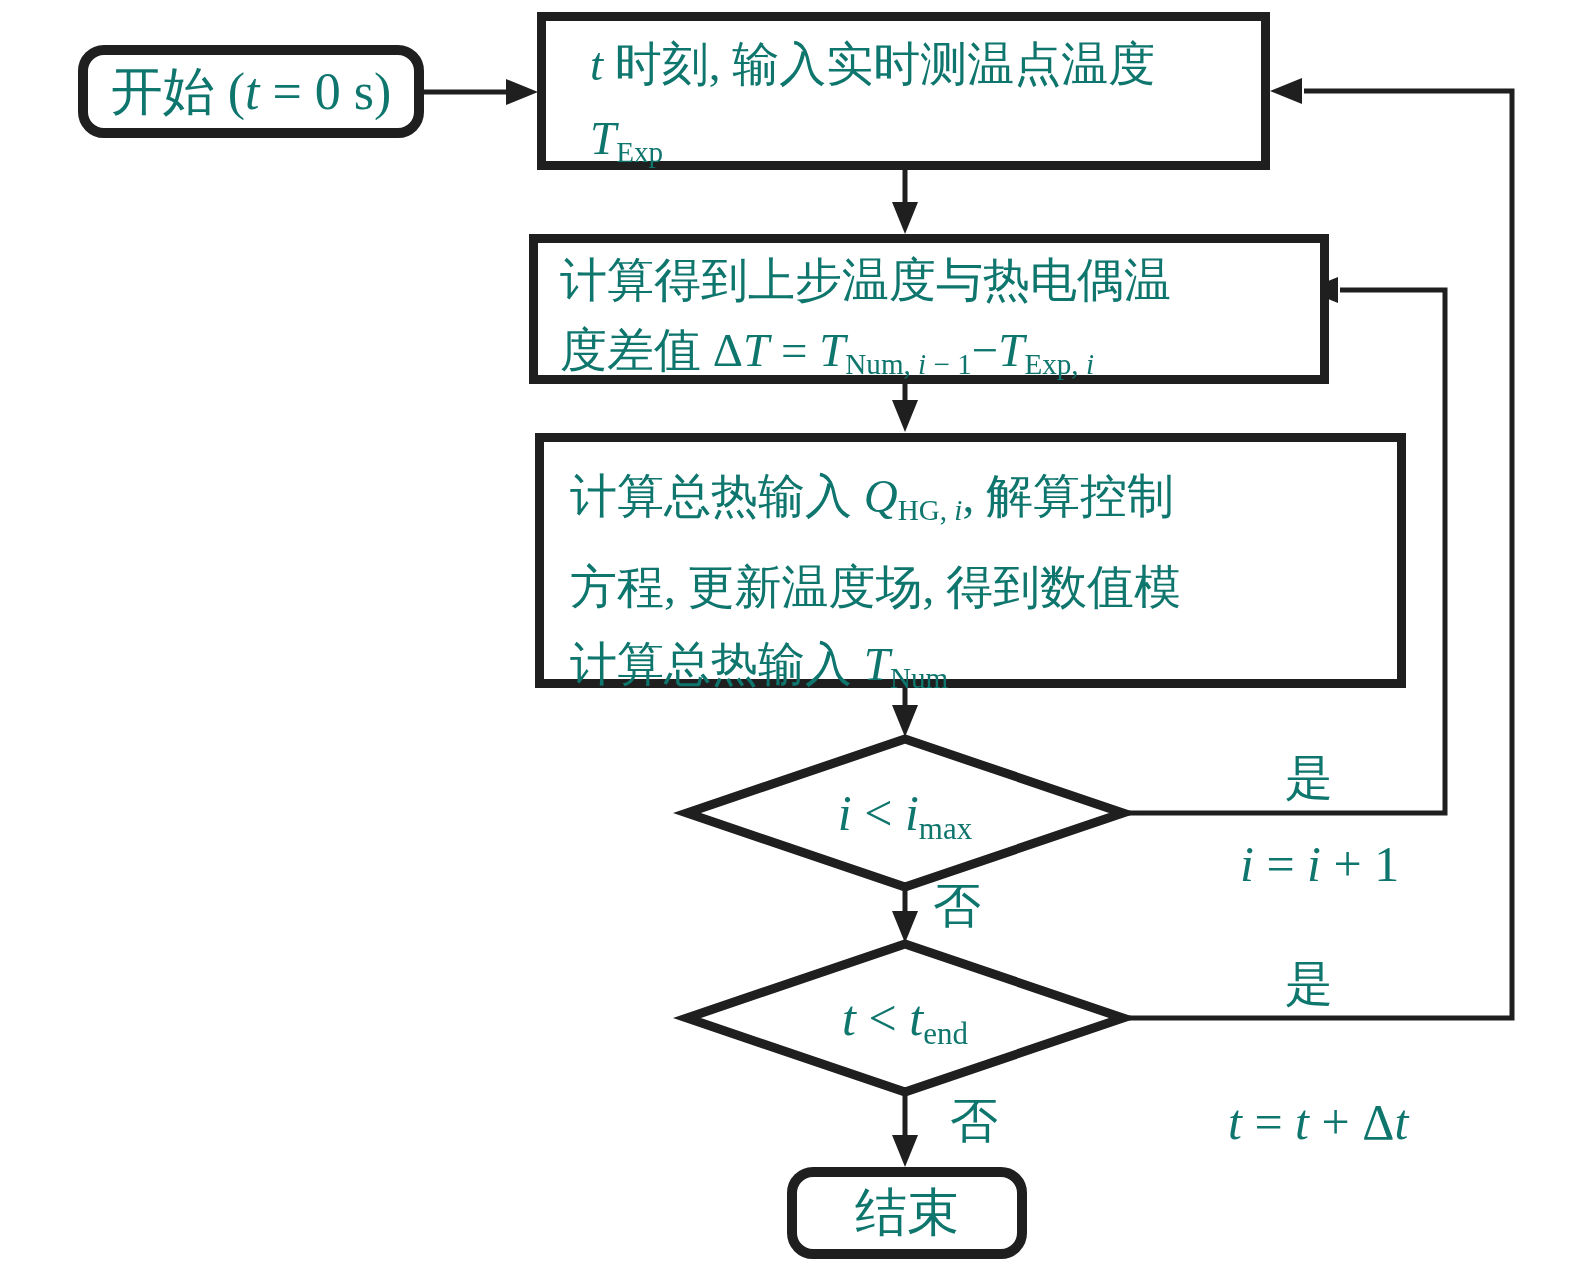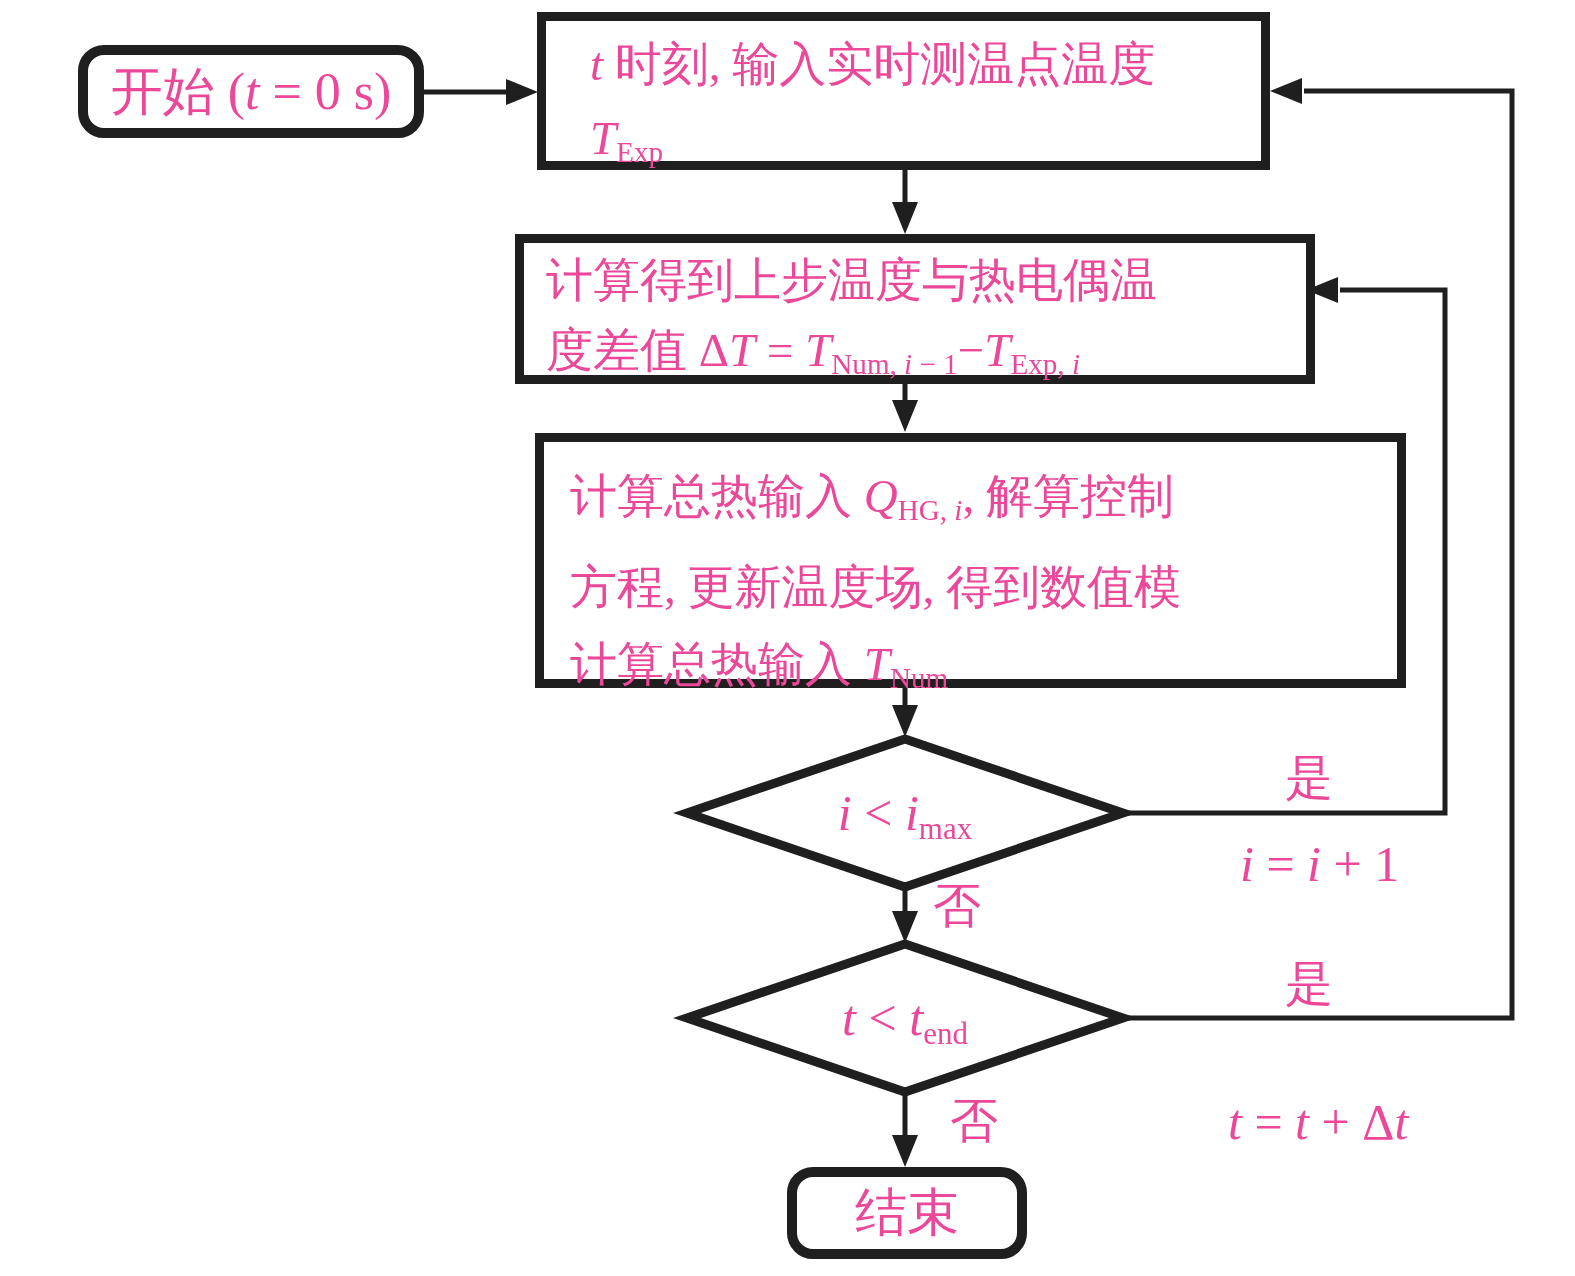--- a/index.html
+++ b/index.html
@@ -1,18 +1,18 @@
 <!DOCTYPE html>
 <html><head>
 <meta charset="utf-8">
 <style>
   html,body{margin:0;padding:0;background:#ffffff;}
   #canvas{
     position:relative;width:1575px;height:1276px;background:#ffffff;
-    font-family:"Liberation Serif","DejaVu Serif",serif;color:#ec4899;
+    font-family:"Liberation Serif","DejaVu Serif",serif;color:#0f766e;
     overflow:hidden;
   }
   #wires{position:absolute;left:0;top:0;width:1575px;height:1276px;}
   .box{
     position:absolute;box-sizing:border-box;background:#ffffff;
     border:9px solid #1f1f1f;font-size:47px;
   }
   .terminal{
     border-width:10px;border-radius:26px;
     display:flex;align-items:center;justify-content:center;
@@ -64,21 +64,21 @@
 
   <div class="box terminal" style="left:78px;top:45px;width:346px;height:93px;">
     <span><span class="cn">开始 (</span><span class="it">t</span><span class="cn"> = 0 s)</span></span>
   </div>
 
   <div class="box proc" style="left:537px;top:12px;width:733px;height:158px;padding:6px 9px 0 44px;">
     <div><span class="it">t</span><span> 时刻, 输入实时测温点温度</span></div>
     <div><span class="it">T</span><span class="sb">Exp</span></div>
   </div>
 
-  <div class="box proc" style="left:515px;top:234px;width:800px;height:150px;padding:2px 0 0 22px;line-height:70px;">
+  <div class="box proc" style="left:529px;top:234px;width:800px;height:150px;padding:2px 0 0 22px;line-height:70px;">
     <div><span>计算得到上步温度与热电偶温</span></div>
     <div><span>度差值 Δ</span><span class="it">T</span><span> = </span><span class="it">T</span><span class="sb"><span>Num, </span><span class="it">i</span><span> − 1</span></span><span>−</span><span class="it">T</span><span class="sb"><span>Exp, </span><span class="it">i</span></span></div>
   </div>
 
   <div class="box proc" style="left:535px;top:433px;width:871px;height:255px;padding:16px 0 0 26px;line-height:77px;">
     <div><span>计算总热输入 </span><span class="it">Q</span><span class="sb"><span>HG, </span><span class="it">i</span></span><span>, 解算控制</span></div>
     <div><span>方程, 更新温度场, 得到数值模</span></div>
     <div><span>计算总热输入 </span><span class="it">T</span><span class="sb">Num</span></div>
   </div>
 

